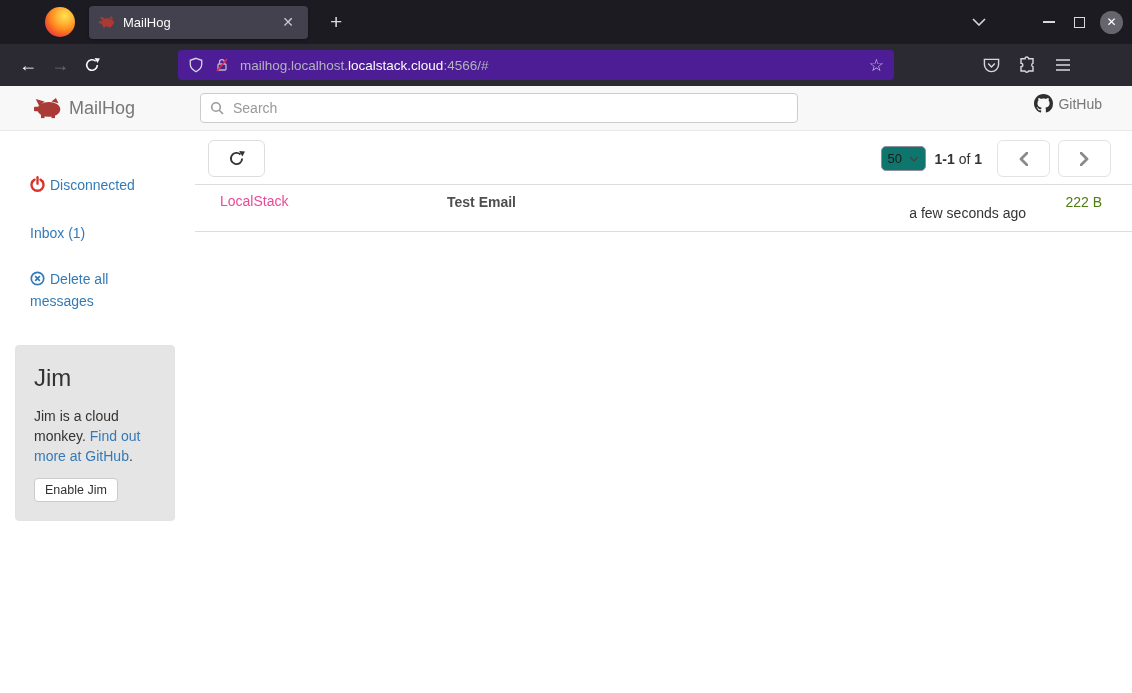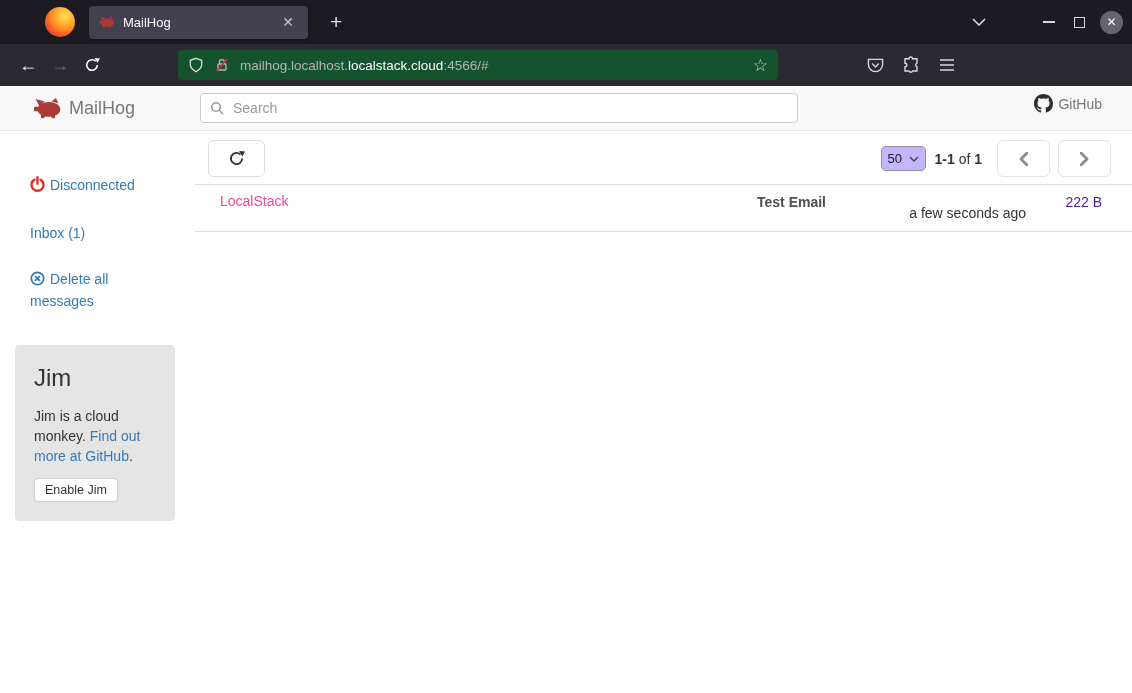--- a/index.html
+++ b/index.html
@@ -19,21 +19,21 @@
   .alltabs { margin-right:40px; }
   .win-min-bar { width:12px; height:2px; background:#d7d7de; }
   .win-max-box { width:11px; height:11px; border:1.5px solid #d7d7de; }
   .win-close-circle { width:23px; height:23px; border-radius:50%; background:#66656e; color:#fff;
     display:flex; align-items:center; justify-content:center; font-size:12px; margin-right:9px; margin-left:6px; }
 
   .navbar { height:42px; background:#2b2a33; display:flex; align-items:center; padding:0 12px; }
   .nav-btn { width:32px; height:32px; display:flex; align-items:center; justify-content:center;
     font-size:18px; color:#fbfbfe; border-radius:4px; flex:none; }
   .nav-btn.disabled { color:#6c6b76; }
-  .urlbar { margin-left:70px; width:600px; height:30px; background:#14532d; border-radius:4px;
+  .urlbar { margin-left:70px; width:716px; height:30px; background:#4c1d95; border-radius:4px;
     display:flex; align-items:center; padding:0 10px; flex:none; }
   .urlbar .sep { width:10px; flex:none; }
   .url-text { margin-left:10px; font-size:13.5px; color:#b3b3bc; white-space:nowrap; }
   .url-text .domain { color:#fbfbfe; }
   .url-spacer { flex:1; }
   .star { color:#d5d5dd; font-size:17px; }
   .nav-right { display:flex; align-items:center; margin-left:76px; }
   .nav-right .tb-icon { margin-left:6px; }
 
   
@@ -63,37 +63,37 @@
   .jim-text { font-size:14px; color:#333; line-height:20px; }
   .jim-link { color:#337ab7; cursor:pointer; }
   .jim-btn { margin-top:12px; font-size:12.5px; color:#333; background:#fff; border:1px solid #ccc;
     border-radius:4px; padding:4px 10px; font-family:"Liberation Sans", sans-serif; cursor:pointer; }
 
   .main { flex:1; padding-top:9px; }
   .toolbar { display:flex; align-items:center; height:37px; }
   .refresh-btn { width:57px; height:37px; margin-left:13px; background:#fff; border:1px solid #ddd;
     border-radius:6px; display:flex; align-items:center; justify-content:center; cursor:pointer; }
   .toolbar-right { margin-left:auto; display:flex; align-items:center; margin-right:21px; }
-  .page-size { width:45px; height:25px; background:#c4b5fd; border:1px solid #8f8f9d; border-radius:5px;
+  .page-size { width:45px; height:25px; background:#0f766e; border:1px solid #8f8f9d; border-radius:5px;
     display:flex; align-items:center; justify-content:space-between; padding:0 6px; font-size:13px; color:#1b1b1b; cursor:pointer;margin-left:48px; }
   .range-text { margin-left:9px; font-size:14px; color:#333; white-space:nowrap; }
   .range-text b { font-weight:bold; }
   .pg-btn { width:53px; height:37px; background:#fff; border:1px solid #e3e3e3; border-radius:6px;
     display:flex; align-items:center; justify-content:center; cursor:pointer; }
   .pg-btn.prev { margin-left:15px; } .pg-btn.next { margin-left:8px; }
 
   .list-divider { border-top:1px solid #ddd; margin-top:7px; }
   .mail-row { display:grid; grid-template-columns:252px 1fr 200px 106px; padding:6px 0 8px 0;
     border-bottom:1px solid #ddd; cursor:pointer; }
   .mr-fromto { padding-left:25px; }
   .mr-from { font-size:14px; color:#ec4899; line-height:20px; }
   .mr-to { font-size:14px; color:#919191; line-height:20px; }
-  .mr-subject { font-size:14px; font-weight:bold; color:#4f4f4f; line-height:20px; padding-top:1px;text-align:right; }
+  .mr-subject { font-size:14px; font-weight:bold; color:#4f4f4f; line-height:20px; padding-top:1px; }
   .mr-time { font-size:14px; color:#333; text-align:right; line-height:20px; padding-top:1px;margin-top:11px; }
-  .mr-size { font-size:14px; color:#4c1d95; text-align:right; padding-right:30px; line-height:20px; padding-top:1px; }
+  .mr-size { font-size:14px; color:#4d7c0f; text-align:right; padding-right:30px; line-height:20px; padding-top:1px; }
 </style>
 </head>
 <body>
 
 <div class="titlebar">
   <div class="ff-logo"></div>
   <div class="tab">
     <svg width="16" height="12" viewBox="0 0 32 24">
       <g fill="#a93a35">
         <ellipse cx="17" cy="13" rx="13" ry="8.5"></ellipse>

